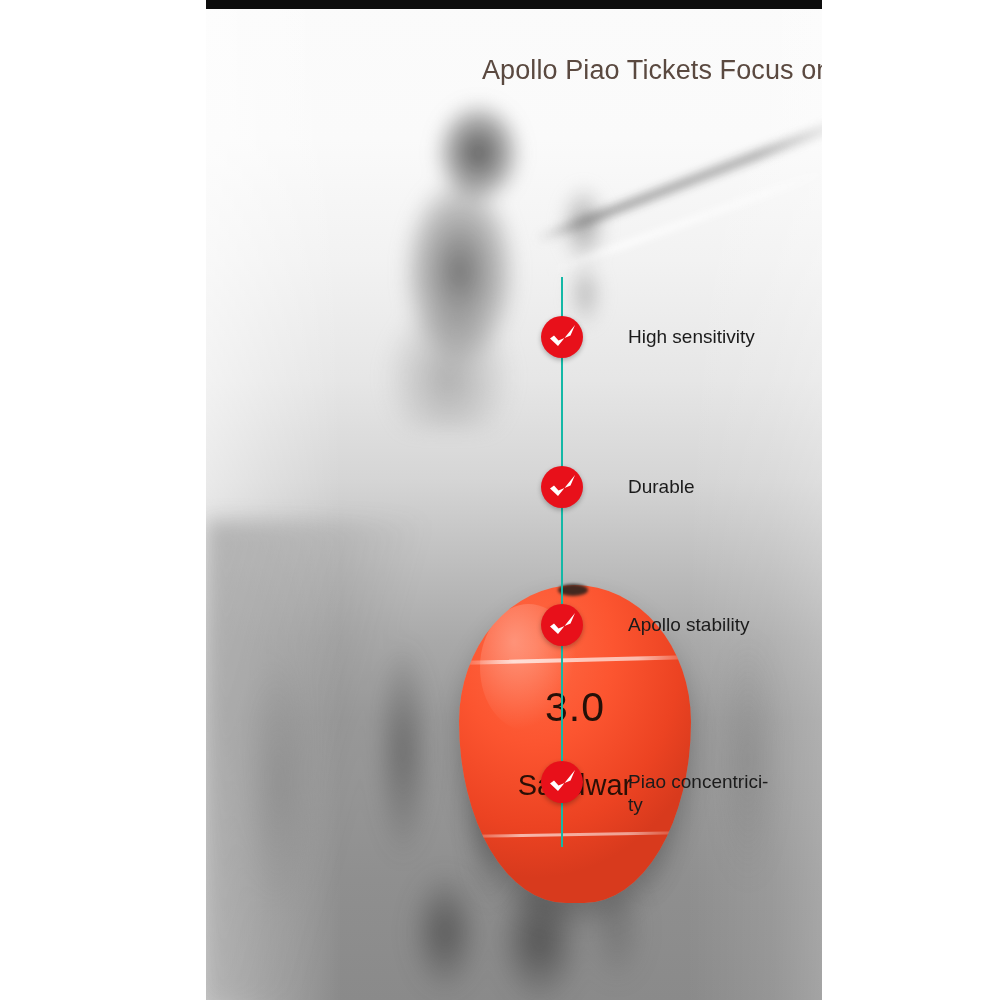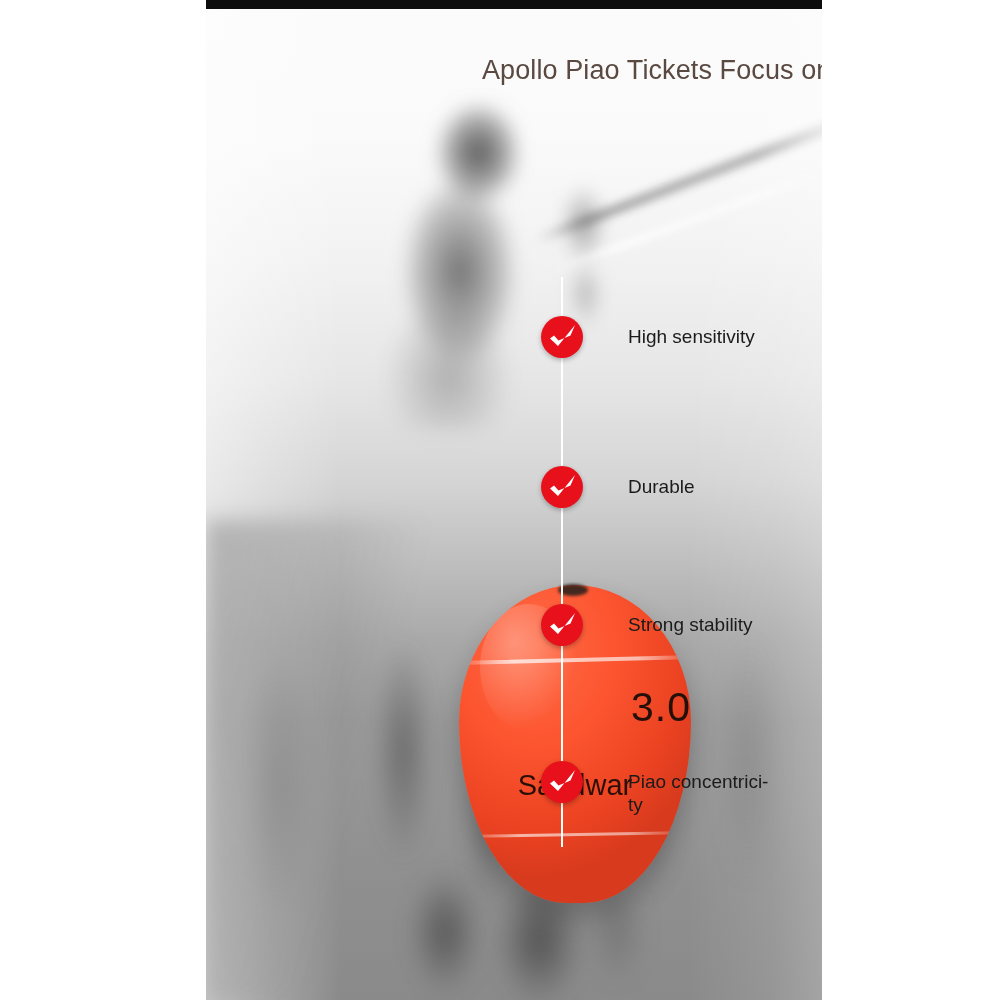--- a/index.html
+++ b/index.html
@@ -230,35 +230,35 @@
   #float-orange .nib{
     position:absolute; left:50%; top:-1px; width:30px; height:12px;
     margin-left:-17px;
     background:#23201c;
     border-radius:50%;
     filter:blur(1.5px);
     opacity:.85;
   }
   #float-orange .label-num{
     position:absolute; left:0; top:31%; width:100%;
-    text-align:right;
+    text-align:center;
     color:#241008; font-size:41px; font-weight:400; letter-spacing:1px;
   }
   #float-orange .label-brand{
     position:absolute; left:0; top:58%; width:100%;
     text-align:center;
     color:#2a0f06; font-size:29px; font-weight:400;
   }
 
   
   #timeline{
     position:absolute;
     left:355px; top:277px;
     width:2px; height:570px;
-    background:#ffffff;
+    background:#14b8a6;
     z-index:28;
   }
   .feature{
     position:absolute;
     z-index:32;
     display:flex;
     align-items:center;
   }
   .check-badge{
     position:absolute;
@@ -332,21 +332,21 @@
         </span>
         <span class="feature-label">Durable</span>
       </div>
 
       <div class="feature" style="left:1px; top:348px;">
         <span class="check-badge">
           <svg viewBox="0 0 42 42" aria-hidden="true">
             <path d="M9 22.5 L17 30 L34 9 L29.5 19.5 L17.5 24.5 L13 19.5 Z" fill="#ffffff"></path>
           </svg>
         </span>
-        <span class="feature-label">Strong stability</span>
+        <span class="feature-label">Apollo stability</span>
       </div>
 
       <div class="feature" style="left:1px; top:505px;">
         <span class="check-badge">
           <svg viewBox="0 0 42 42" aria-hidden="true">
             <path d="M9 22.5 L17 30 L34 9 L29.5 19.5 L17.5 24.5 L13 19.5 Z" fill="#ffffff"></path>
           </svg>
         </span>
         <span class="feature-label">Piao concentrici-
 ty</span>

